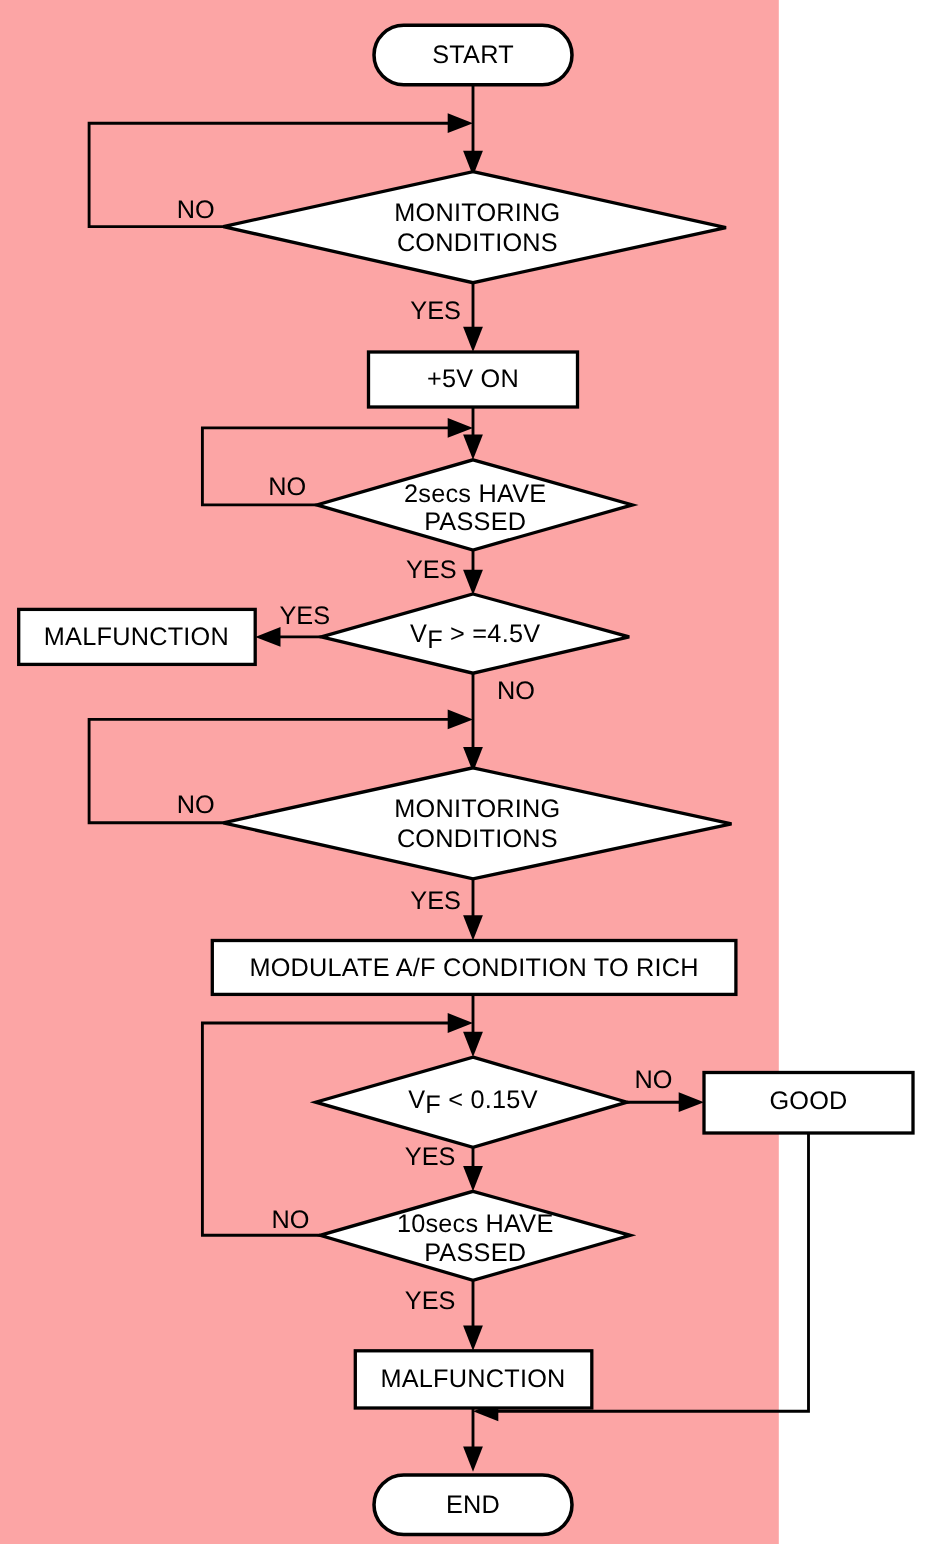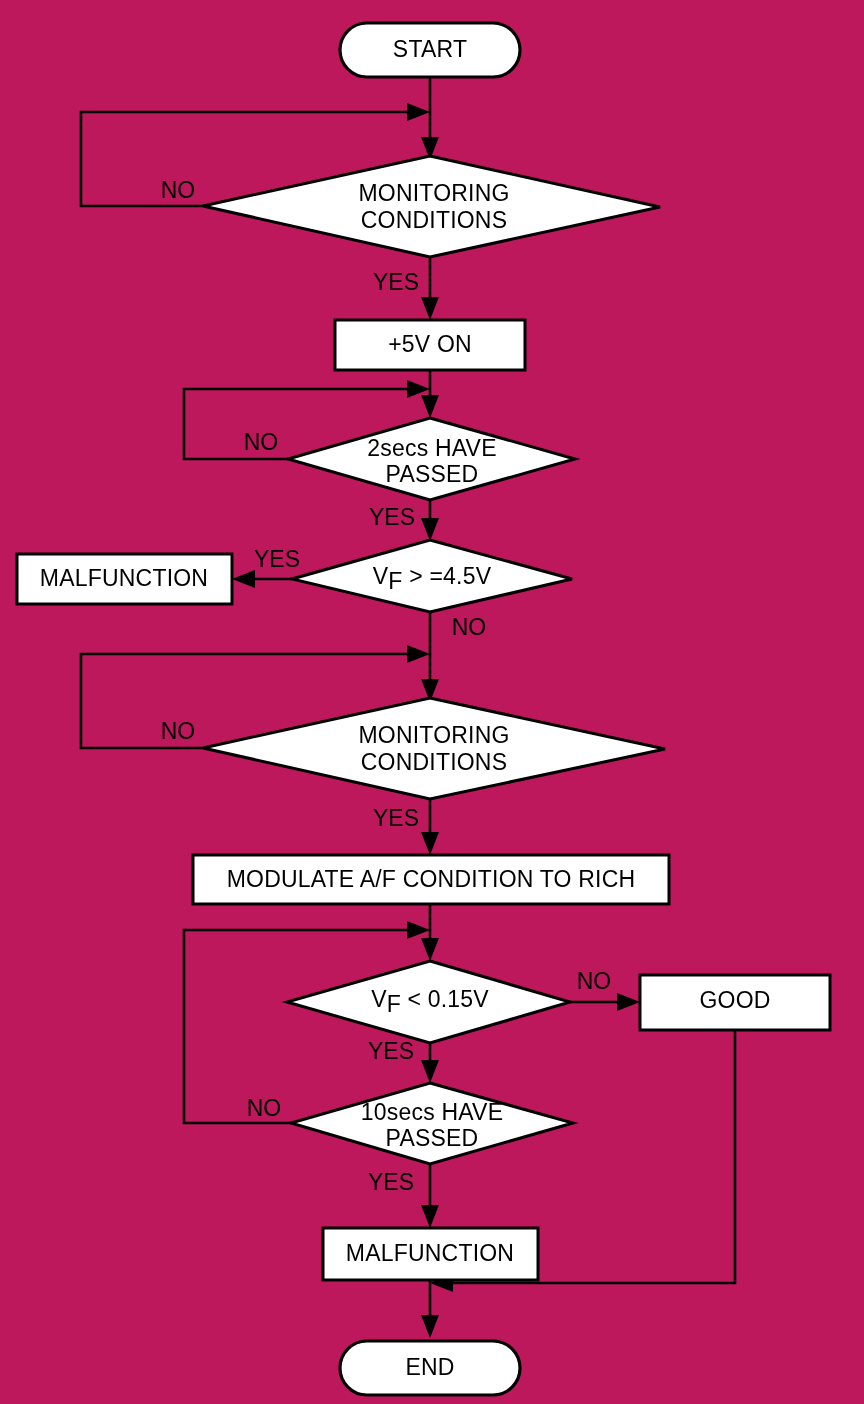--- a/index.html
+++ b/index.html
@@ -7,23 +7,23 @@
     padding: 0;
     background: #ffffff;
   }
   body {
     width: 864px;
     height: 1404px;
     font-family: "Liberation Sans", sans-serif;
   }
   #flowchart-root {
     position: relative;
-    width: 864px;
+    width: 708px;
     height: 1404px;
-    background: #be185d;
+    background: #fca5a5;
   }
   svg#flow-svg {
     display: block;
     width: 864px;
     height: 1404px;
   }
   .node-shape {
     fill: #ffffff;
     stroke: #000000;
     stroke-width: 3;

